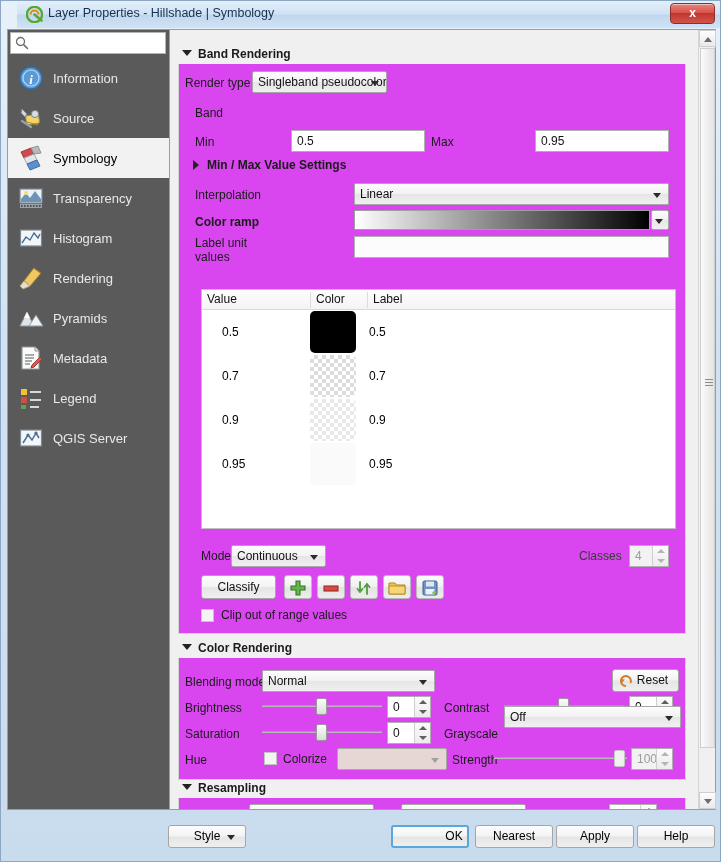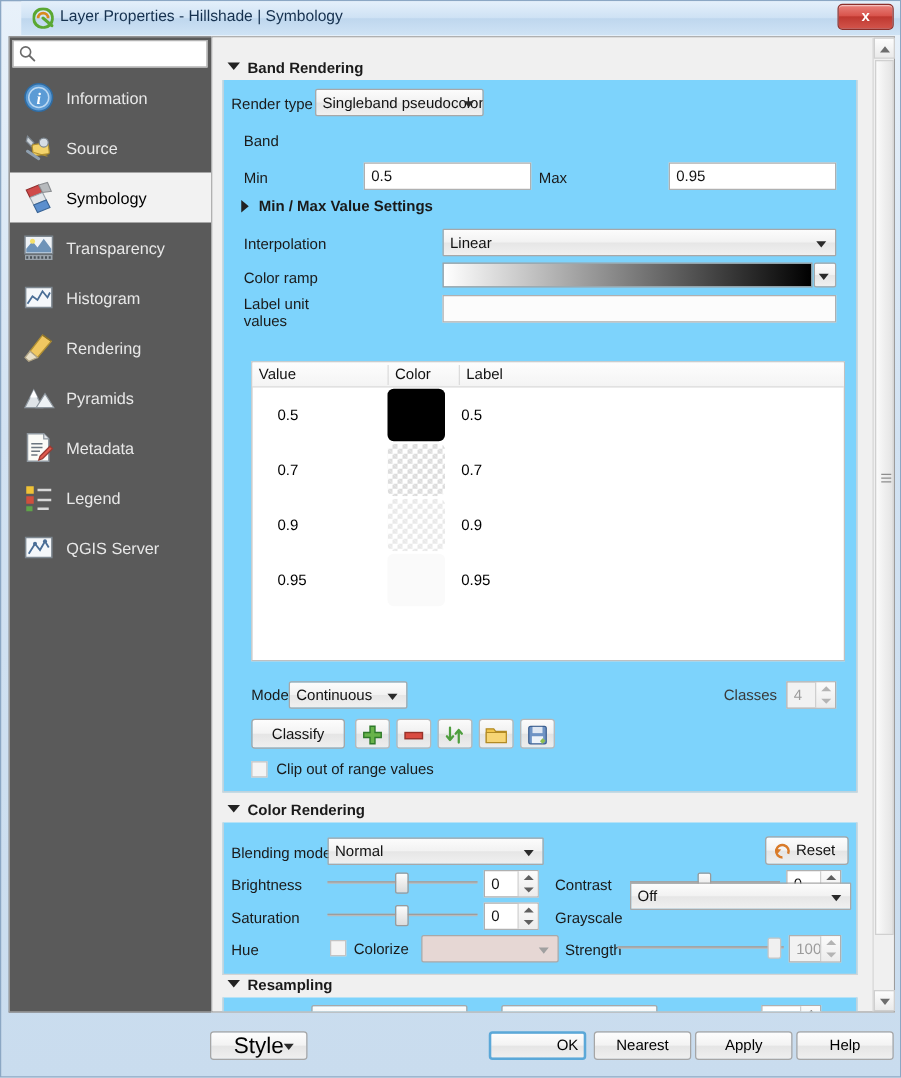--- a/index.html
+++ b/index.html
@@ -198,21 +198,21 @@
     border-left: 6px solid #222;
     border-right: none;
     border-top: 5px solid transparent;
     border-bottom: 5px solid transparent;
     top: 3px;
   }
   .group-box {
     position: relative;
     border: 1px solid #d4d4d4;
     border-top: none;
-    background: #7dd3fc;
+    background: #d946ef;
   }
 
   
   .lbl {
     position: absolute;
     font-size: 12px;
     color: #1a1a1a;
     white-space: nowrap;
   }
   .combo {
@@ -394,21 +394,21 @@
     left: 6px; top: 812px;
     width: 709px; height: 44px;
   }
   #btn-style {
     position: absolute;
     left: 161px; top: 12px;
     width: 78px; height: 23px;
     background: linear-gradient(to bottom, #fdfdfd 0%, #f3f3f3 48%, #e5e5e5 52%, #efefef 100%);
     border: 1px solid #a6a6a6;
     border-radius: 3px;
-    font-size: 18px;
+    font-size: 12px;
     line-height: 21px;
     text-align: center;
     cursor: default;
   }
   #btn-style .arrow {
     position: absolute; right: 10px; top: 9px;
     width: 0; height: 0;
     border-left: 4px solid transparent;
     border-right: 4px solid transparent;
     border-top: 5px solid #2a2a2a;
@@ -603,21 +603,21 @@
               <span class="tri collapsed"></span>
               <span>Min / Max Value Settings</span>
             </div>
 
             <div class="lbl" style="left:16px; top:124px;">Interpolation</div>
             <div class="combo wide" style="left:175px; top:119px; width:315px;">
               <span>Linear</span>
               <span class="arrow"></span>
             </div>
 
-            <div class="lbl" style="left:16px; top:151px;">Color ramp</div>
+            <div class="lbl" style="left:16px; top:151px;font-weight:bold;">Color ramp</div>
             <div id="ramp-preview" style="left:175px; top:146px; width:296px; height:20px;"></div>
             <div class="combo" style="left:472px; top:146px; width:18px; height:20px; padding:0;">
               <span class="arrow" style="right:5px; top:8px;"></span>
             </div>
 
             <div class="lbl" style="left:16px; top:172px;">Label unit</div>
             <div class="lbl" style="left:16px; top:186px;">values</div>
             <div class="textfield" style="left:175px; top:172px; width:315px; background:#fcfcfc;"></div>
 
             <div id="color-table">

